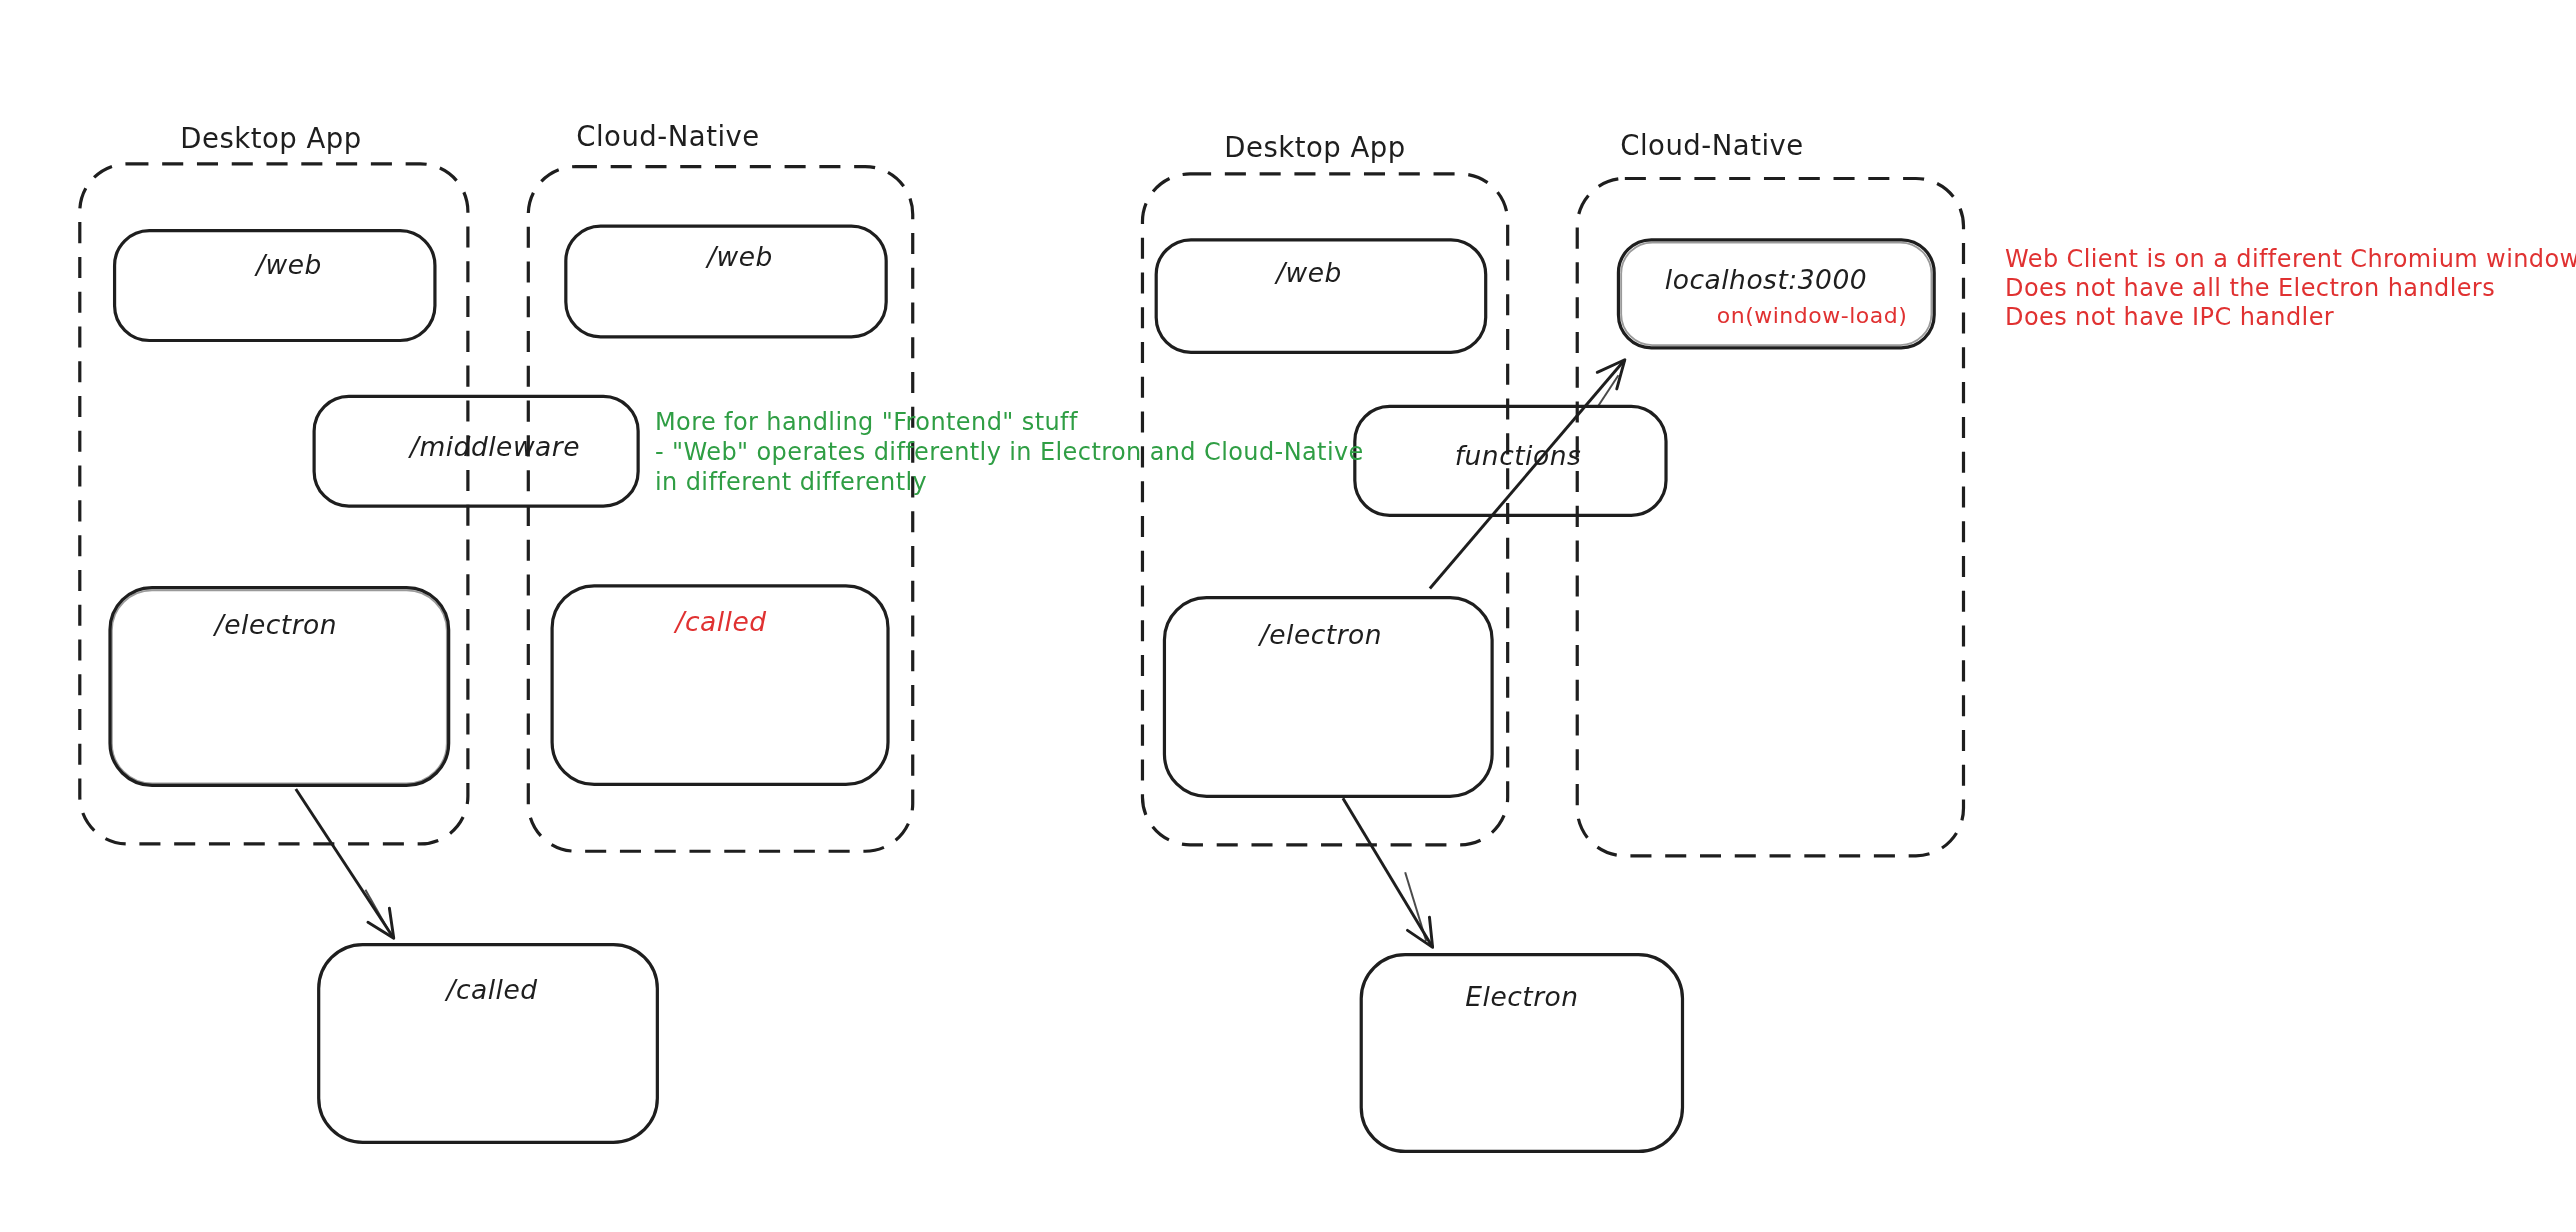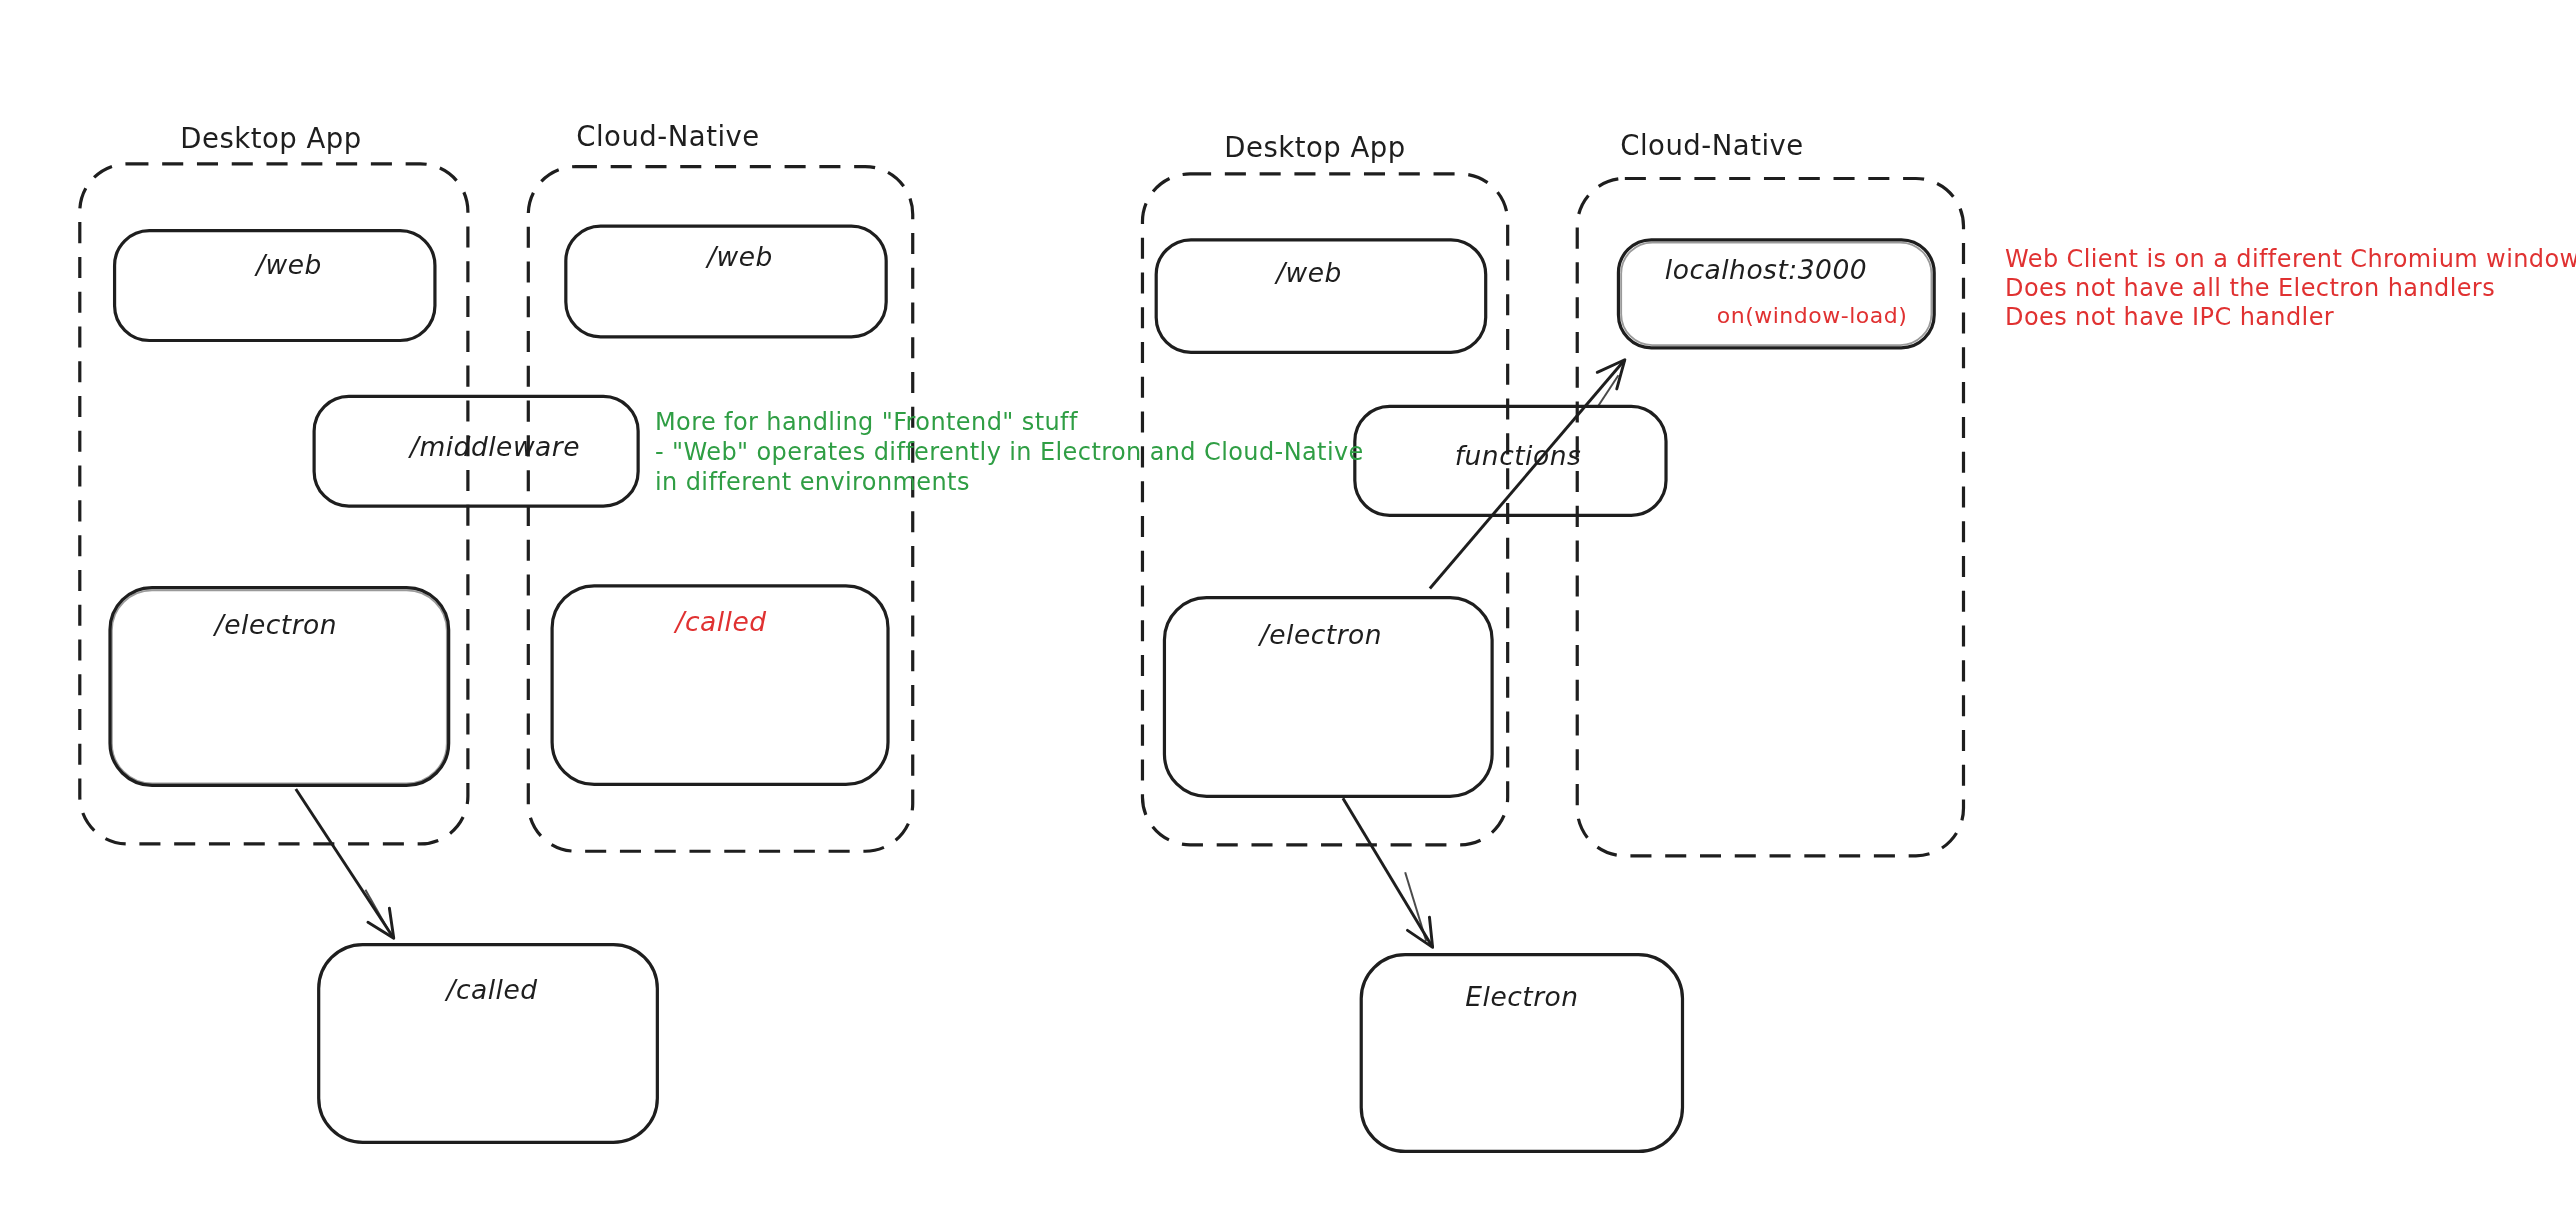--- a/index.html
+++ b/index.html
@@ -92,28 +92,28 @@
   <div class="t box-label ink" style="left:289px; top:265px">/web</div>
   <div class="t box-label ink" style="left:740px; top:257px">/web</div>
   <div class="t box-label ink" style="left:495px; top:447px">/middleware</div>
   <div class="t box-label ink" style="left:276px; top:625px">/electron</div>
   <div class="t box-label red" style="left:721px; top:622px">/called</div>
   <div class="t box-label ink" style="left:492px; top:990px">/called</div>
 
   <div class="note green" style="left:655px; top:407px">
     <div>More for handling "Frontend" stuff</div>
     <div>- "Web" operates differently in Electron and Cloud-Native</div>
-    <div>in different environments</div>
+    <div>in different differently</div>
   </div>
 
   <div class="t group-label ink" style="left:1315px; top:148px">Desktop App</div>
   <div class="t group-label ink" style="left:1712px; top:146px">Cloud-Native</div>
 
   <div class="t box-label ink" style="left:1309px; top:273px">/web</div>
-  <div class="t box-label ink" style="left:1766px; top:270px">localhost:3000</div>
+  <div class="t box-label ink" style="left:1766px; top:280px">localhost:3000</div>
   <div class="t sub-label red" style="left:1812px; top:316px">on(window-load)</div>
   <div class="t box-label ink" style="left:1518px; top:456px">functions</div>
   <div class="t box-label ink" style="left:1321px; top:635px">/electron</div>
   <div class="t box-label ink" style="left:1522px; top:997px">Electron</div>
 
   <div class="note red" style="left:2005px; top:245px; line-height:29px">
     <div>Web Client is on a different Chromium window</div>
     <div>Does not have all the Electron handlers</div>
     <div>Does not have IPC handler</div>
   </div>

